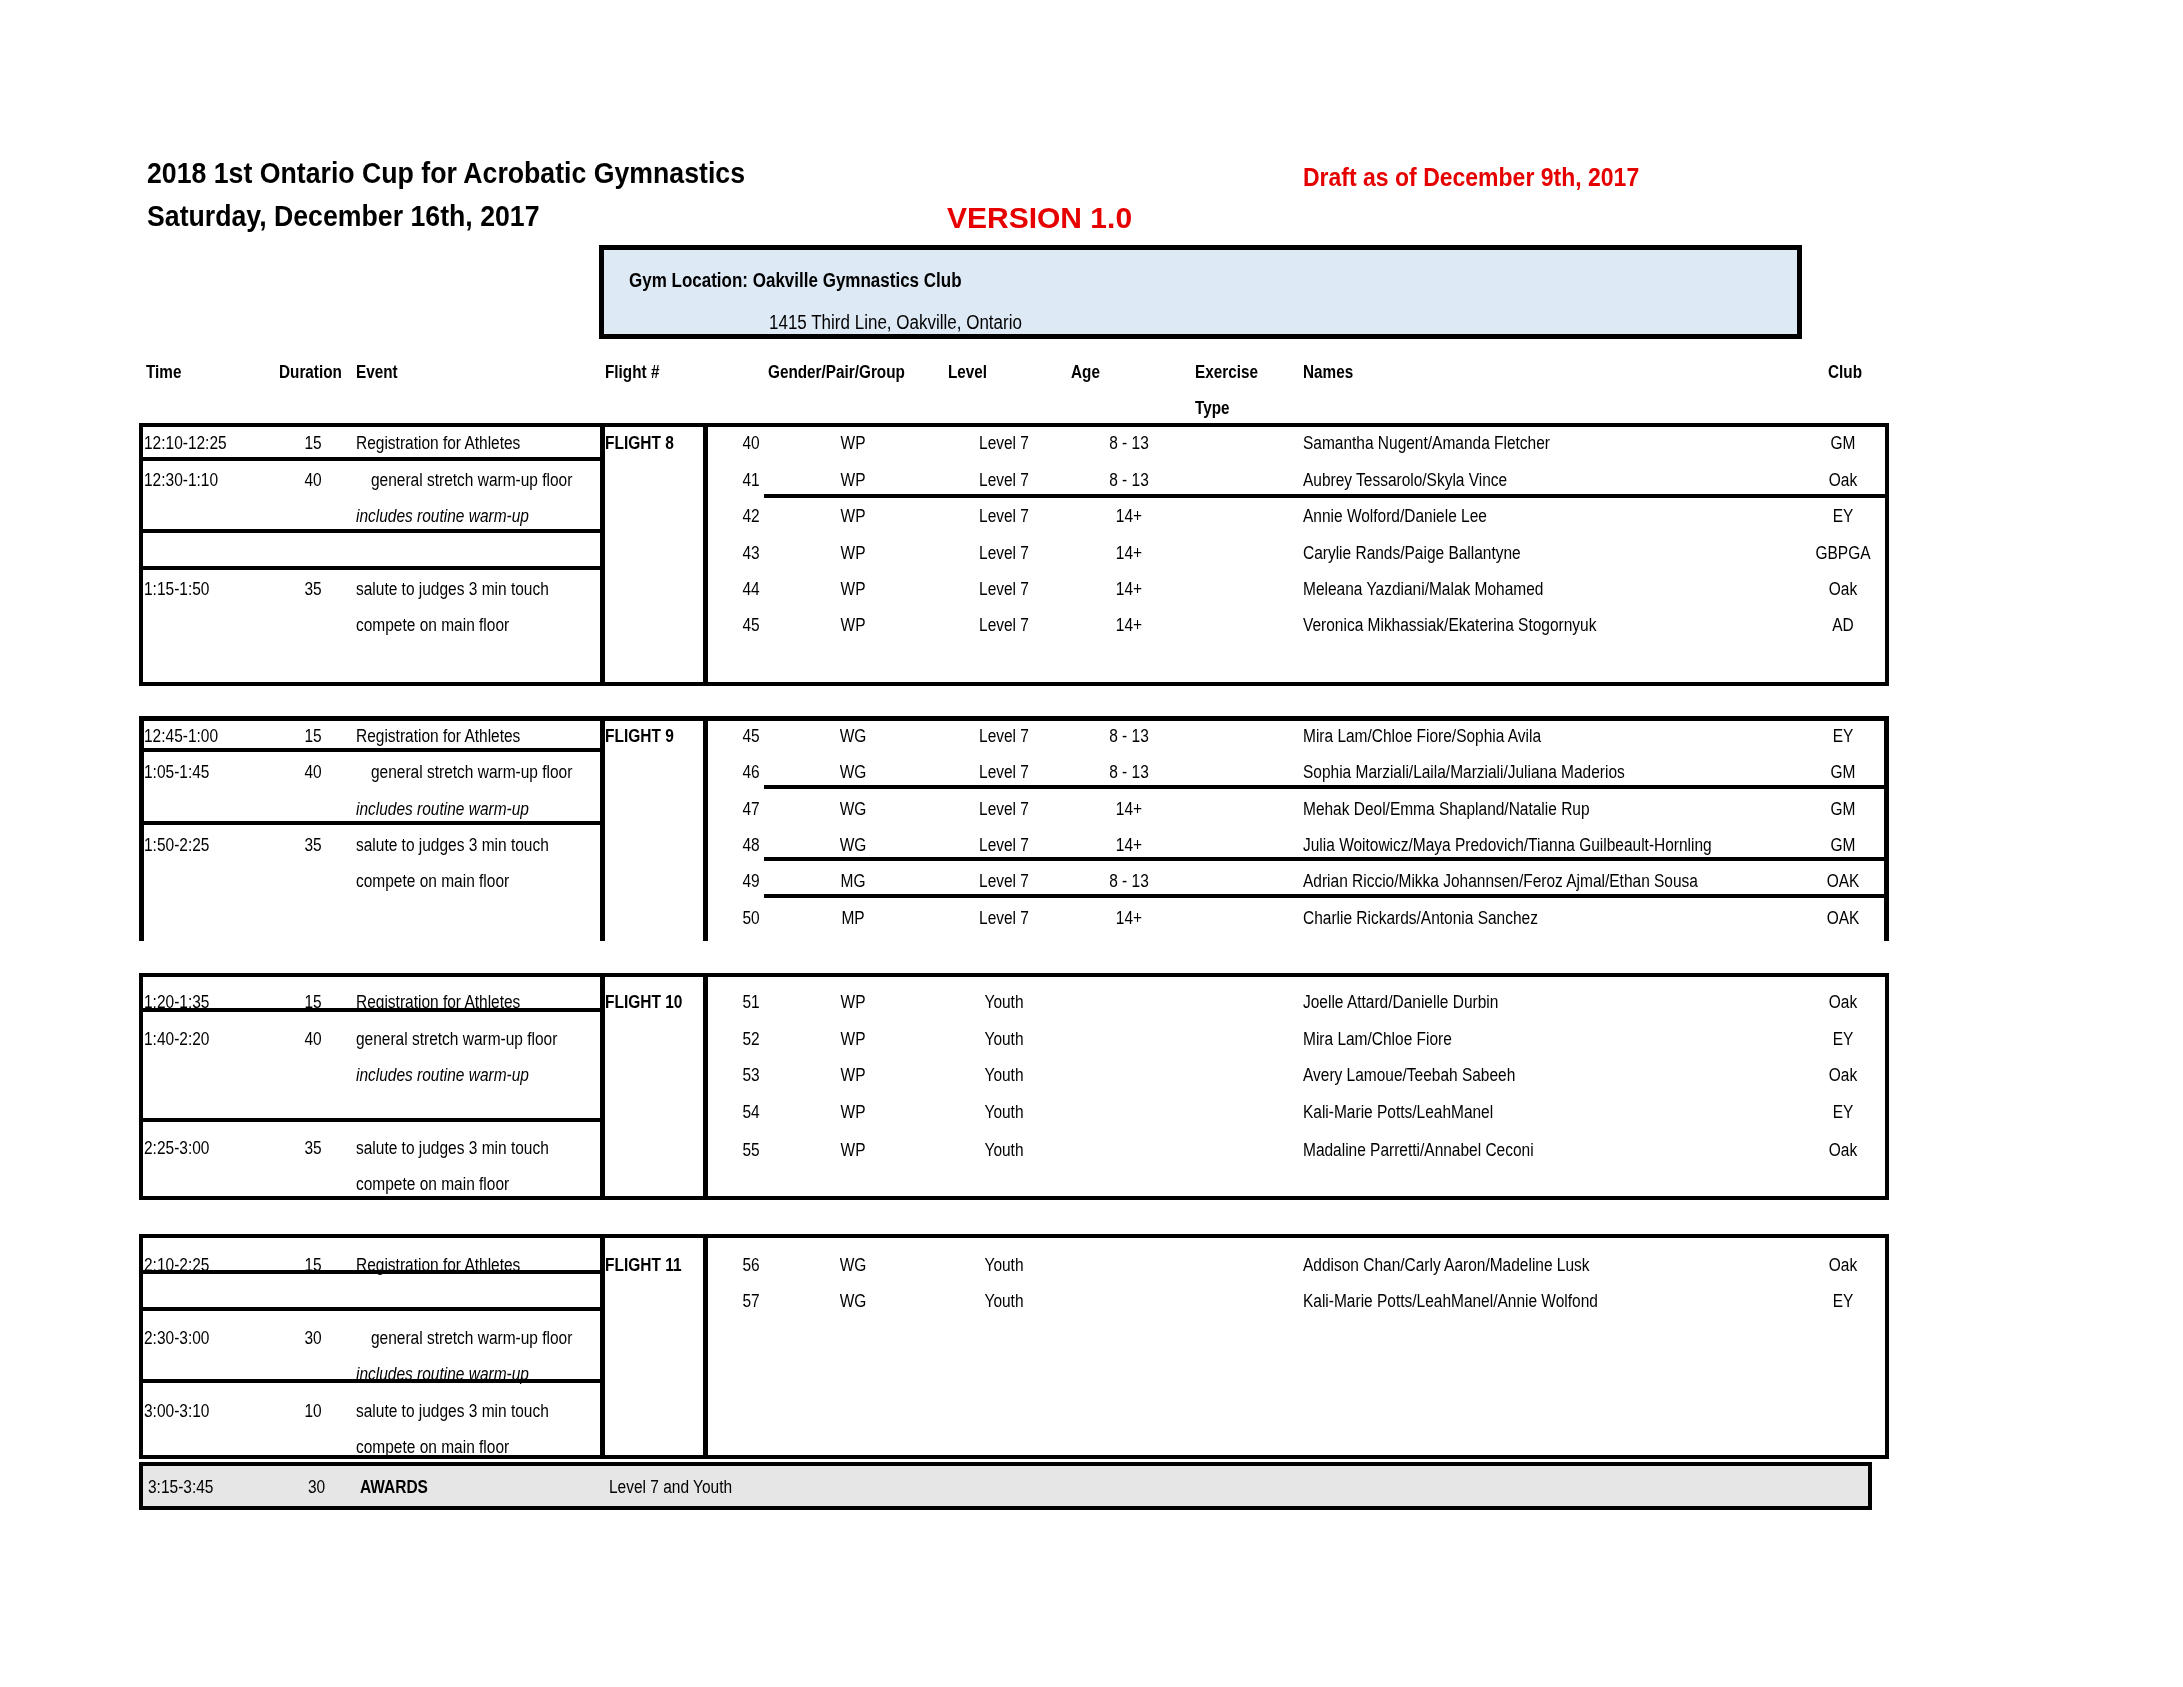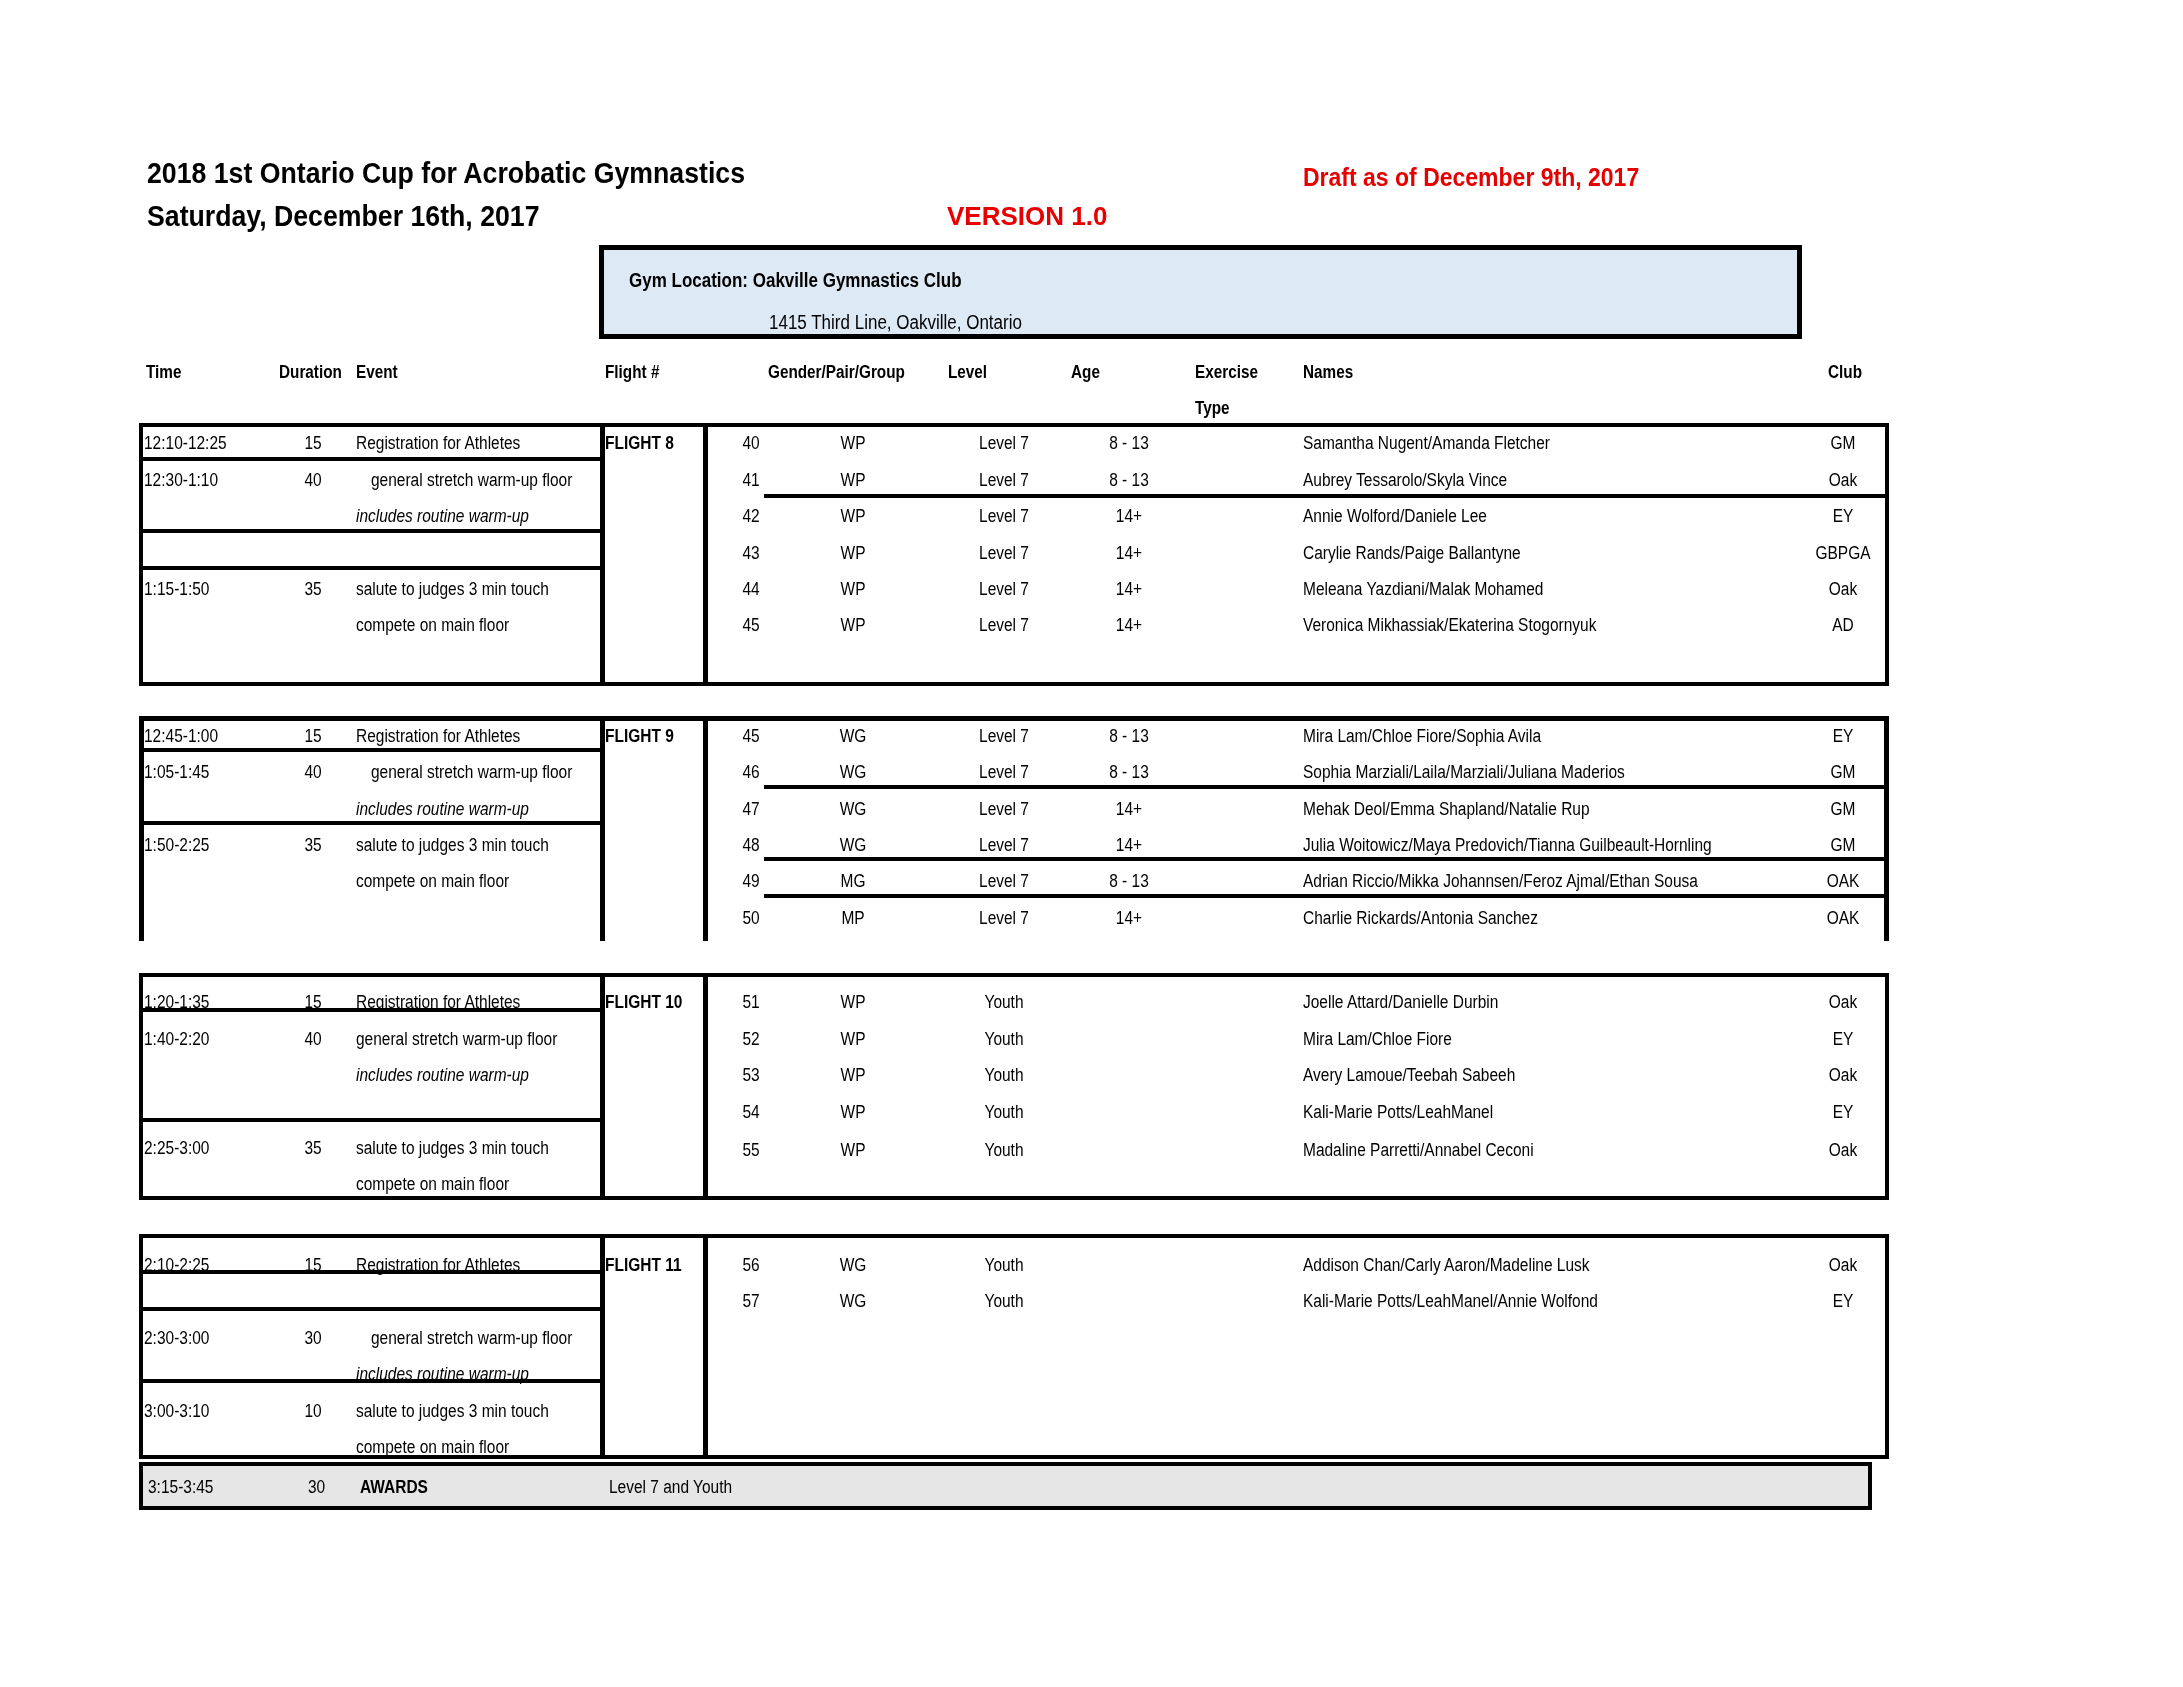--- a/index.html
+++ b/index.html
@@ -1,21 +1,21 @@
 <!DOCTYPE html>
 <html style="font-size:10.6px"><head>
 <meta charset="utf-8">
 <style>
   html, body { margin:0; padding:0; background:#ffffff; }
   body { width:2183px; height:1687px; position:relative; overflow:hidden;
          font-family:"Liberation Sans", sans-serif; color:#000; }
   .abs { position:absolute; white-space:nowrap; }
   .title { font-family:"Liberation Sans", sans-serif; font-weight:bold; font-size:29px; transform:scaleX(0.92); transform-origin:left top; }
   .draft { color:#e60000; font-weight:bold; font-size:25px; transform:scaleX(0.92); transform-origin:left top; }
-  .version { color:#e60000; font-weight:bold; font-size:26px; }
+  .version { color:#e60000; font-weight:bold; font-size:30px; }
   .gymbox { position:absolute; left:599px; top:245px; width:1203px; height:94px;
             border:5.3px solid #000; background:#dde9f5; box-sizing:border-box; }
   .gymbox .lbl { position:absolute; left:25px; top:18.5px; font-size:20px; font-weight:bold; transform:scaleX(0.85); transform-origin:left top; }
   .gymbox .addr { position:absolute; left:165px; top:61px; font-size:20px; transform:scaleX(0.85); transform-origin:left top; }
   .hdr { position:absolute; font-size:18px; font-weight:bold; transform:scaleX(0.85); transform-origin:left top; white-space:nowrap; }
   .cell { position:absolute; font-size:18px; white-space:nowrap; transform:scaleX(0.86); transform-origin:left top; }
   .ctr { transform:translateX(-50%) scaleX(0.86); transform-origin:center top; }
   .it { font-style:italic; }
   .b { font-weight:bold; }
   .box { position:absolute; border:4.6px solid #000; box-sizing:border-box; }

